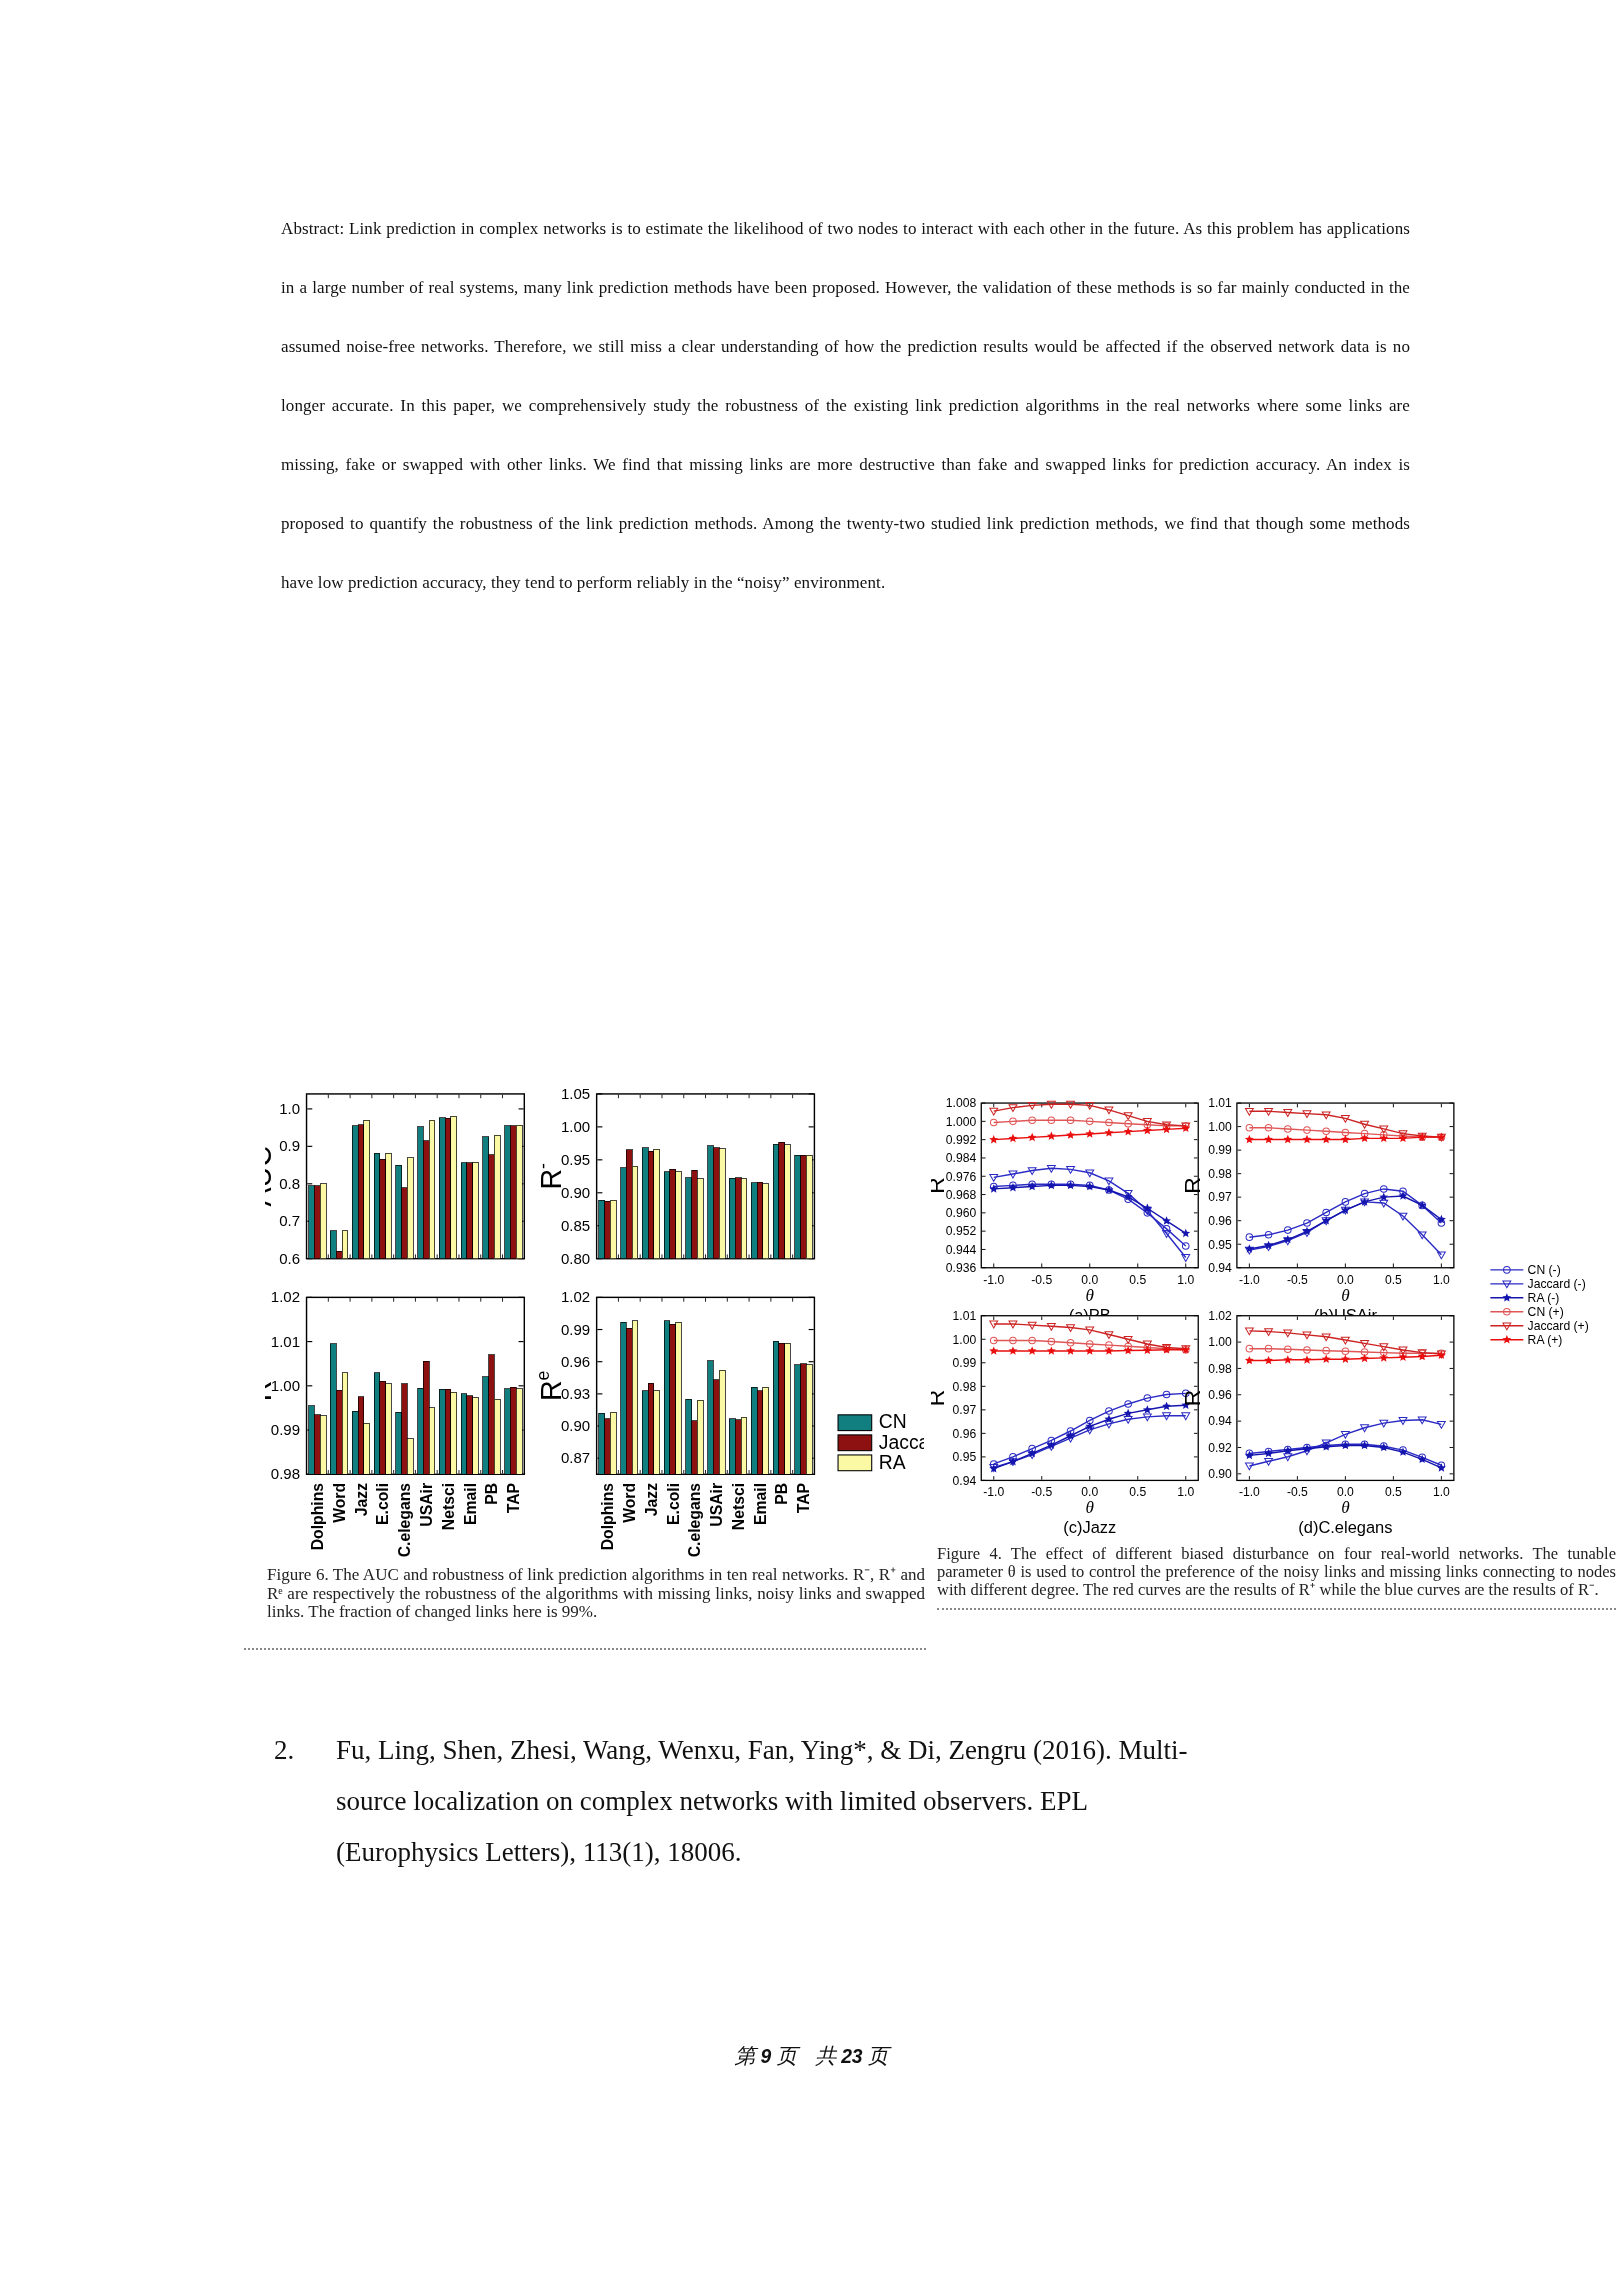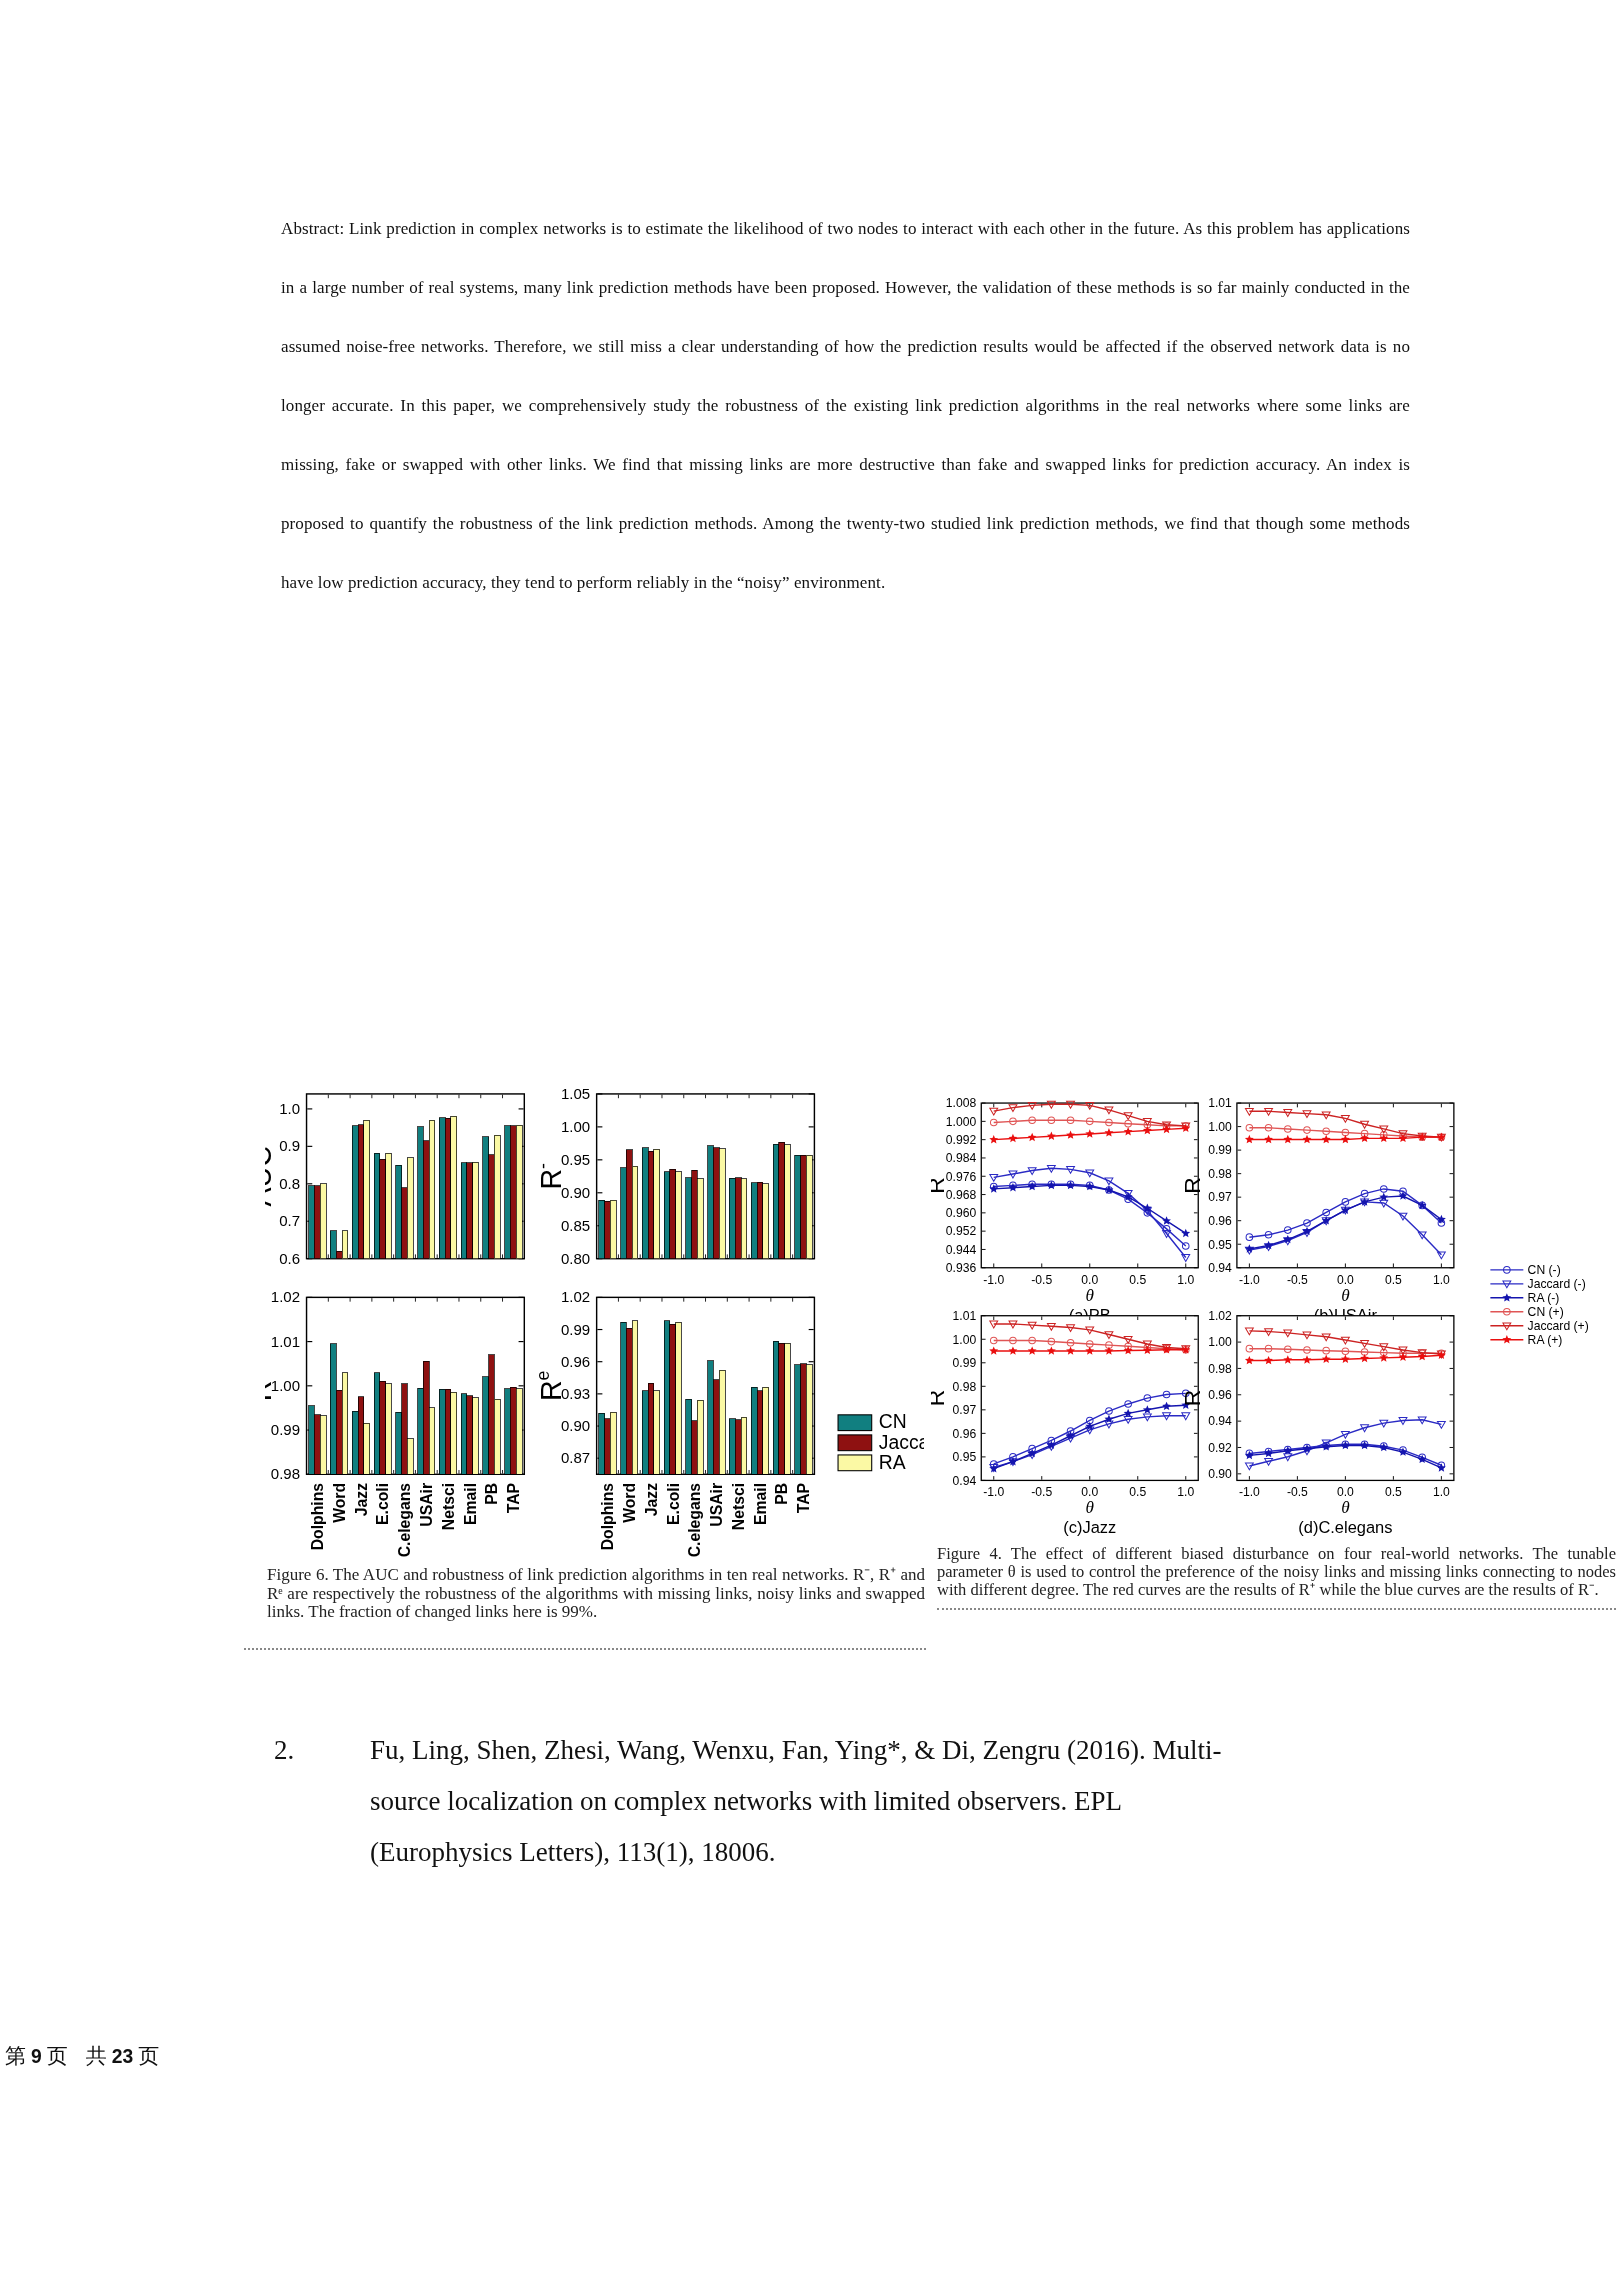--- a/index.html
+++ b/index.html
@@ -13,23 +13,23 @@
   .cht{font-family:"Liberation Sans",sans-serif;fill:#000;}
   .caption{position:absolute;font-family:"Liberation Serif",serif;color:#222;}
   .cap3{left:267px;top:1566px;width:658px;font-size:17px;line-height:18.6px;text-align:justify;}
   .cap4{left:937px;top:1545px;width:679px;font-size:16.5px;line-height:18px;text-align:justify;}
   .cap-lead{font-weight:normal;}
   .dotsep{position:absolute;height:0;border-top:2.9px dotted #888;}
   .sep3{left:244px;top:1648px;width:682px;}
   .sep4{left:937px;top:1608px;width:679px;}
   .reference{position:absolute;left:274px;top:1725px;width:1003px;font-size:27px;line-height:51px;}
   .ref-num{position:absolute;left:0;top:0;}
-  .ref-lines{margin-left:96px;}
-  .footer{position:absolute;left:0;top:2042px;width:1623px;font-size:21px;
-          font-family:"Liberation Serif",serif;}
+  .ref-lines{margin-left:62px;}
+  .footer{position:absolute;left:0;top:2042px;width:1623px;text-align:center;font-size:21px;
+          font-family:"Liberation Serif",serif;font-style:italic;}
   .footer b{font-family:"Liberation Sans",sans-serif;font-size:19.3px;}
   .footer span{margin:0 5px;}
 </style>
 </head>
 <body>
 
 <div class="page">
 
   <div class="abstract">Abstract: Link prediction in complex networks is to estimate the likelihood of two nodes to interact with each other in the future. As this problem has applications in a large number of real systems, many link prediction methods have been proposed. However, the validation of these methods is so far mainly conducted in the assumed noise-free networks. Therefore, we still miss a clear understanding of how the prediction results would be affected if the observed network data is no longer accurate. In this paper, we comprehensively study the robustness of the existing link prediction algorithms in the real networks where some links are missing, fake or swapped with other links. We find that missing links are more destructive than fake and swapped links for prediction accuracy. An index is proposed to quantify the robustness of the link prediction methods. Among the twenty-two studied link prediction methods, we find that though some methods have low prediction accuracy, they tend to perform reliably in the “noisy” environment.</div>
 

